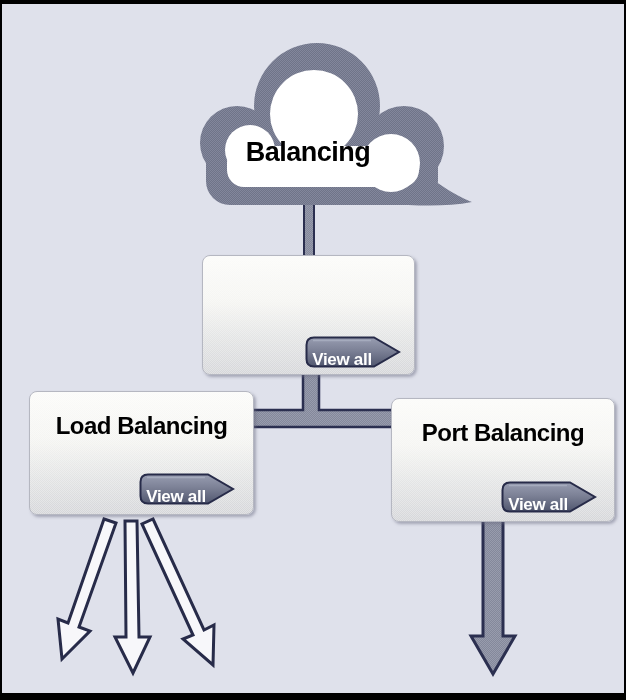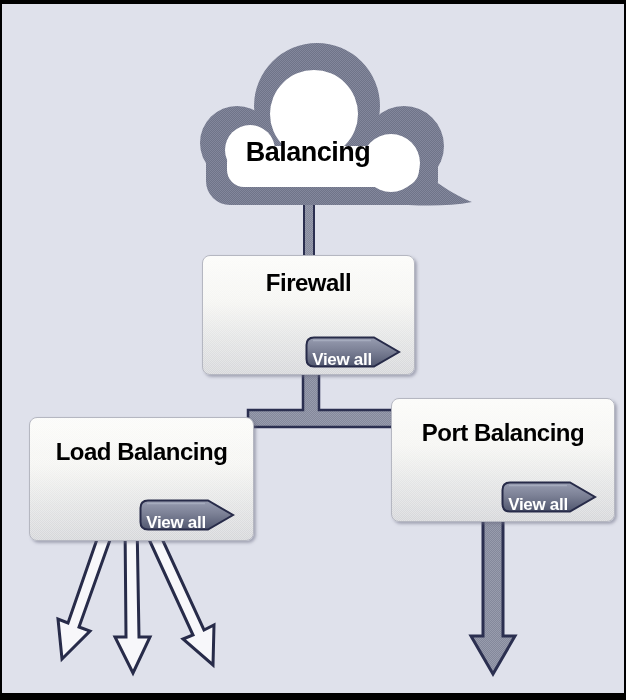--- a/index.html
+++ b/index.html
@@ -11,21 +11,21 @@
   .frame-right{right:0;top:0;width:2px;height:700px;}
   .bg-art{position:absolute;left:0;top:0;width:626px;height:700px;}
 
   .node{position:absolute;border:1px solid #b5b7c1;border-radius:8px;
         background:linear-gradient(180deg,#fbfbf9 0%,#f5f5f2 38%,#e4e5e5 68%,#d5d6d9 100%);
         box-shadow:2px 2px 3px rgba(108,110,132,0.5);}
   .node::before{content:"";position:absolute;inset:0;border-radius:7px;pointer-events:none;
         background:repeating-conic-gradient(rgba(255,255,255,0.30) 0% 25%, rgba(0,0,0,0) 0% 50%);
         background-size:2px 2px;}
   .node-firewall{left:202px;top:255px;width:211px;height:118px;}
-  .node-lb{left:29px;top:417px;width:223px;height:122px;}
+  .node-lb{left:29px;top:391px;width:223px;height:122px;}
   .node-pf{left:391px;top:398px;width:222px;height:122px;}
 
   .node-title{position:absolute;left:0;right:0;text-align:center;color:#000;
         font-size:24px;font-weight:bold;letter-spacing:-0.5px;white-space:nowrap;}
   .t-fw{top:13px;} .t-lo{top:20px;}
 
   .cloud-label{position:absolute;left:238px;top:137px;width:140px;text-align:center;
         color:#000;font-size:27px;font-weight:bold;letter-spacing:-0.5px;}
 
   .view-all{position:absolute;width:96px;height:32px;cursor:pointer;}
@@ -84,21 +84,20 @@
       <circle cx="250" cy="150" r="25"></circle>
       <circle cx="314" cy="114" r="44"></circle>
       <circle cx="391" cy="163" r="29"></circle>
       <rect x="227" y="146" width="192" height="41" rx="17"></rect>
     </g>
   </svg>
 
   <div class="cloud-label">Balancing</div>
 
   <div class="node node-firewall">
-    <div class="node-title t-fw">Firewall</div>
     <div class="view-all va-fw">
       <svg width="96" height="32" viewBox="0 0 96 32">
         <path d="M9 1.5 H69 L94 16 L69 30.5 H9 Q1.5 30.5 1.5 23 V9 Q1.5 1.5 9 1.5 Z" fill="url(#btnGrad)" stroke="#272b49" stroke-width="2"></path>
         <path d="M8 4.5 H66" stroke="#aab0c2" stroke-width="1.5" opacity="0.8" fill="none"></path>
       </svg>
       <span class="va-label">View all</span>
     </div>
   </div>
 
   <div class="node node-lb">

